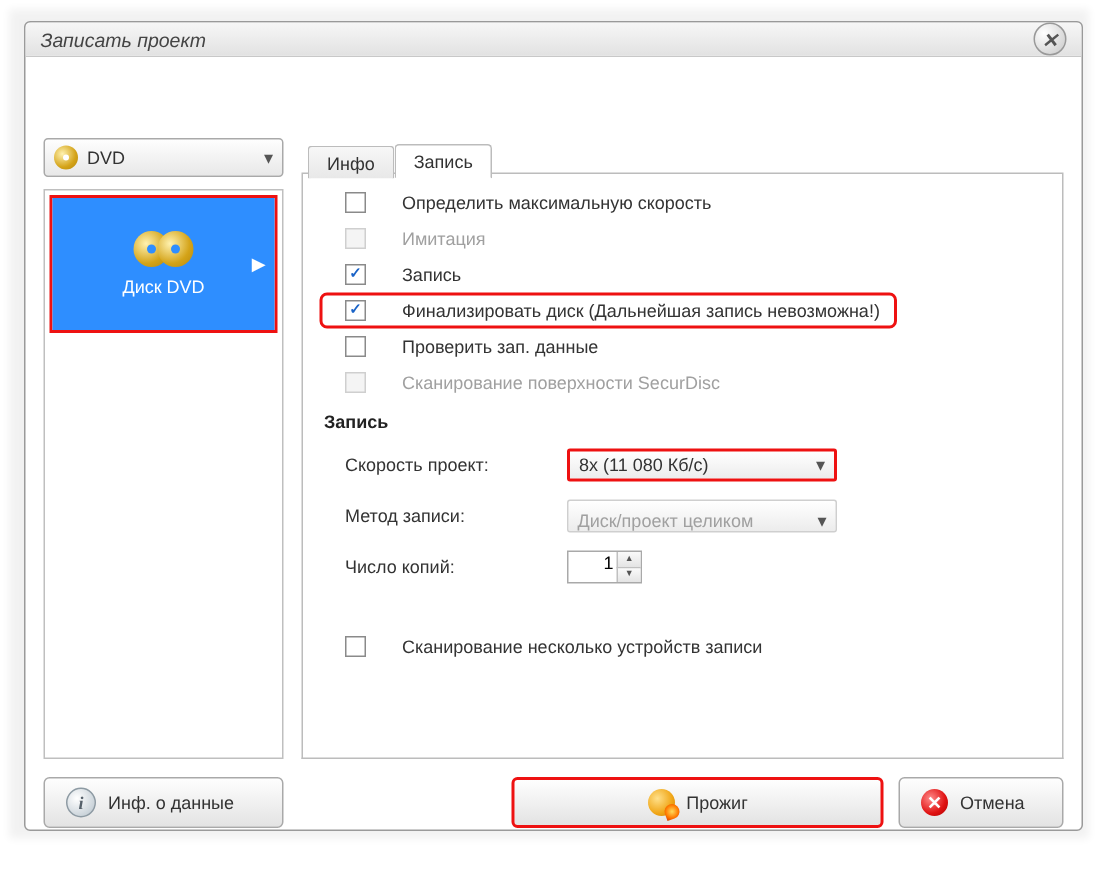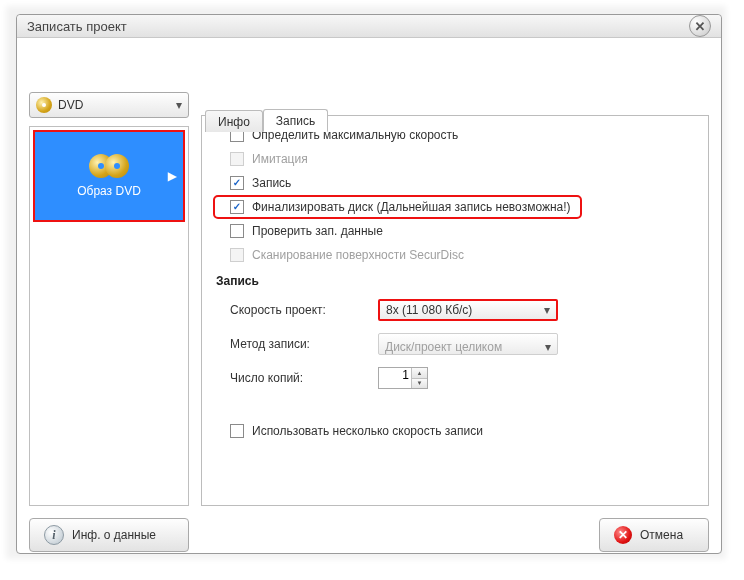--- a/index.html
+++ b/index.html
@@ -1,43 +1,43 @@
 <!DOCTYPE html>
 <html><head>
 <meta charset="utf-8">
 <style>
 * { box-sizing: border-box; margin: 0; padding: 0; font-family: "Segoe UI", Tahoma, sans-serif; font-size: 12px; }
 body { background: #fff; width: 744px; height: 580px; overflow: hidden; }
 .shadow { position: absolute; left: 6px; top: 6px; width: 720px; height: 553px; background: #000; opacity: .05; filter: blur(3px); }
 .window { position: absolute; left: 16px; top: 14px; width: 706px; height: 540px; background: #fff; border: 1px solid #9a9a9a; border-radius: 4px; display: flex; flex-direction: column; }
-.titlebar { height: 30px; background: linear-gradient(#f7f7f7,#e2e2e2); border-bottom: 1px solid #c8c8c8; display: flex; align-items: center; padding: 0 10px; border-radius: 4px 4px 0 0; }
+.titlebar { height: 30px; background: linear-gradient(#f7f7f7,#e2e2e2); border-bottom: 1px solid #c8c8c8; display: flex; align-items: center; padding: 0 10px; border-radius: 4px 4px 0 0; font-style: italic; }
 .titlebar .title { flex: 1; color: #444; font-size: 13px; }
 .closebtn { width: 22px; height: 22px; border-radius: 50%; background: radial-gradient(circle at 30% 30%, #fff, #c8c8c8); border: 1px solid #999; display: flex; align-items: center; justify-content: center; color: #555; font-weight: bold; cursor: pointer; font-size: 13px; }
 .content { flex: 1; display: flex; flex-direction: column; padding: 10px 12px 10px 12px; gap: 6px; }
 .top-row { display: flex; gap: 12px; align-items: flex-start; margin-top: 44px; }
 .left-col { width: 160px; display: flex; flex-direction: column; gap: 8px; }
 .drive-select { height: 26px; background: linear-gradient(#fefefe,#e8e8e8); border: 1px solid #a9a9a9; border-radius: 3px; display: flex; align-items: center; padding: 0 6px; cursor: pointer; }
 .drive-select .disc-i { margin-right: 6px; display: flex; }
 .drive-select .lbl { flex: 1; color: #333; }
 .drive-select .arrow { color: #555; }
 .panel { flex: 1; border: 1px solid #bfbfbf; background: #fff; min-height: 380px; padding: 3px; }
 .panel-inner { border: 2px solid #e11; background: #fff; height: 100%; }
 .thumb { background: #2e8eff; height: 88px; display: flex; flex-direction: column; align-items: center; justify-content: center; gap: 6px; position: relative; color: #fff; }
 .thumb .play { position: absolute; right: 6px; top: 50%; transform: translateY(-50%); color: #fff; font-size: 12px; }
 .thumb .discs { display: flex; }
 .thumb .disc { width: 24px; height: 24px; border-radius: 50%; background: radial-gradient(circle at 35% 35%, #fff2b0, #d4a318 60%, #b3870e); position: relative; }
 .thumb .disc + .disc { margin-left: -8px; }
 .thumb .disc::after { content:""; position:absolute; left:50%; top:50%; width:6px; height:6px; border-radius:50%; background:#2e8eff; transform:translate(-50%,-50%); }
 .right-col { flex: 1; display: flex; flex-direction: column; }
 .tabs { display: flex; align-items: flex-end; height: 24px; border-bottom: 1px solid #bcbcbc; padding-left: 4px; gap: 0; }
-.tab { padding: 4px 12px 3px; border: 1px solid #bcbcbc; border-bottom: none; background: linear-gradient(#f7f7f7,#e8e8e8); color: #333; cursor: pointer; border-radius: 3px 3px 0 0; position: relative; top: 17px; }
+.tab { padding: 4px 12px 3px; border: 1px solid #bcbcbc; border-bottom: none; background: linear-gradient(#f7f7f7,#e8e8e8); color: #333; cursor: pointer; border-radius: 3px 3px 0 0; position: relative; top: 4px; }
 .tab.active { background: #fff; border-bottom: 1px solid #fff; }
 .page { border: 1px solid #bcbcbc; border-top: none; padding: 10px 14px; flex: 1; background: #fff; min-height: 390px; display: flex; flex-direction: column; gap: 6px; }
 .section-h { font-weight: bold; color: #222; margin-bottom: 2px; margin-top: 4px; }
-.chk-row { display: flex; gap: 8px; padding: 2px 0 2px 14px; }
+.chk-row { display: flex; gap: 24px; padding: 2px 0 2px 14px; }
 .chk { width: 14px; height: 14px; border: 1px solid #8a8a8a; background: #fff; display: inline-flex; align-items: center; justify-content: center; font-size: 10px; color: #1a63c7; cursor: pointer; }
 .chk.disabled { border-color: #cfcfcf; background: #f4f4f4; cursor: default; }
 .chk.checked::before { content:"✓"; font-weight: bold; line-height: 1; }
 .chk-label { color: #333; }
 .chk-label.disabled { color: #a0a0a0; }
 .chk-row.hl { outline: 2px solid #e11; outline-offset: 1px; width: max-content; padding-right: 8px; border-radius: 2px; }
 .form-row { display: flex; align-items: center; padding: 3px 0 3px 14px; gap: 8px; }
 .form-row .flabel { width: 140px; color: #333; }
 .select { height: 22px; border: 1px solid #a9a9a9; background: linear-gradient(#fff,#ececec); display: flex; align-items: center; padding: 0 6px; cursor: pointer; min-width: 180px; justify-content: space-between; color: #333; border-radius: 2px; }
 .select.hl { border: 2px solid #e11; }
@@ -79,21 +79,21 @@
           <span class="lbl">DVD</span>
           <span class="arrow">▾</span>
         </div>
         <div class="panel">
           <div class="panel-inner">
             <div class="thumb">
               <div class="discs">
                 <span class="disc"></span>
                   <span class="disc"></span>
               </div>
-              <div>Образ DVD</div>
+              <div>Диск DVD</div>
               <span class="play">▶</span>
             </div>
           </div>
         </div>
       </div>
 
       <div class="right-col">
         <div class="tabs">
           <div class="tab">Инфо</div>
           <div class="tab active">Запись</div>
@@ -148,31 +148,35 @@
               <div class="spin">
                 <div>▲</div>
                 <div>▼</div>
               </div>
             </div>
           </div>
 
           <div style="height:18px"></div>
           <div class="chk-row">
             <span class="chk"></span>
-            <span class="chk-label">Использовать несколько скорость записи</span>
+            <span class="chk-label">Сканирование несколько устройств записи</span>
           </div>
         </div>
       </div>
     </div>
 
     <div class="footer">
       <div class="btn btn-info">
         <span class="icon-info">i</span>
         <span>Инф. о данные</span>
       </div>
       <div class="spacer"></div>
+      <div class="btn btn-burn">
+        <span class="icon-burn"></span>
+        <span>Прожиг</span>
+      </div>
       <div class="btn btn-cancel">
         <span class="icon-cancel">✕</span>
         <span>Отмена</span>
       </div>
     </div>
   </div>
 </div>
 
 </body></html>

